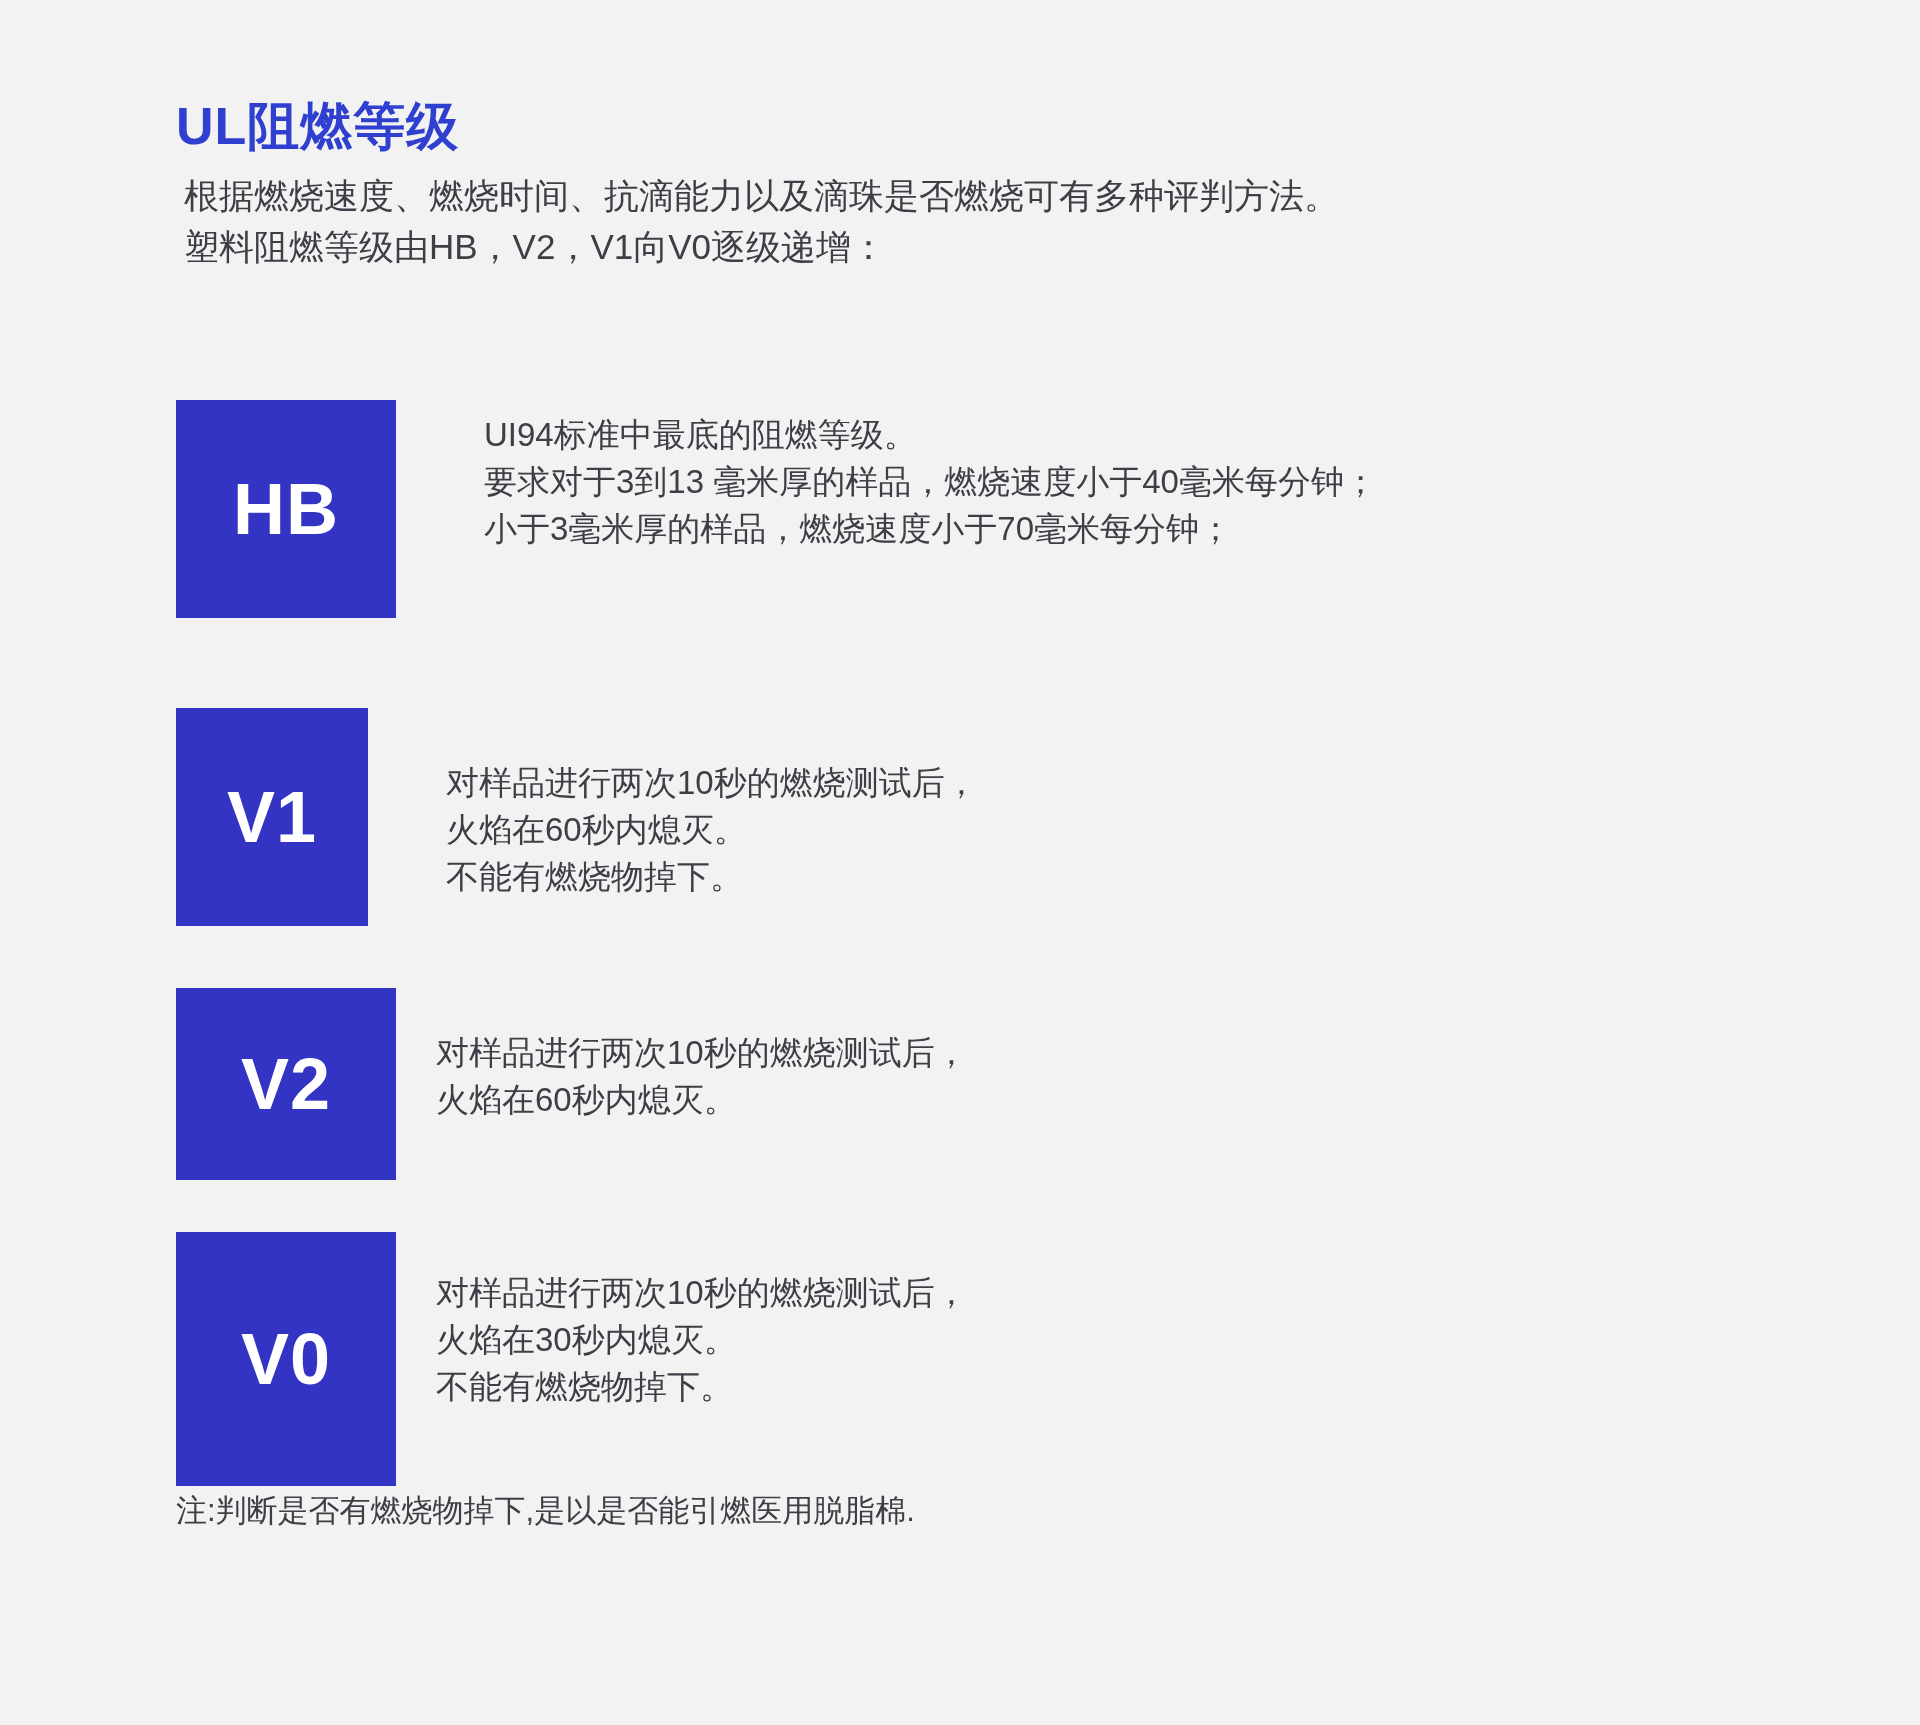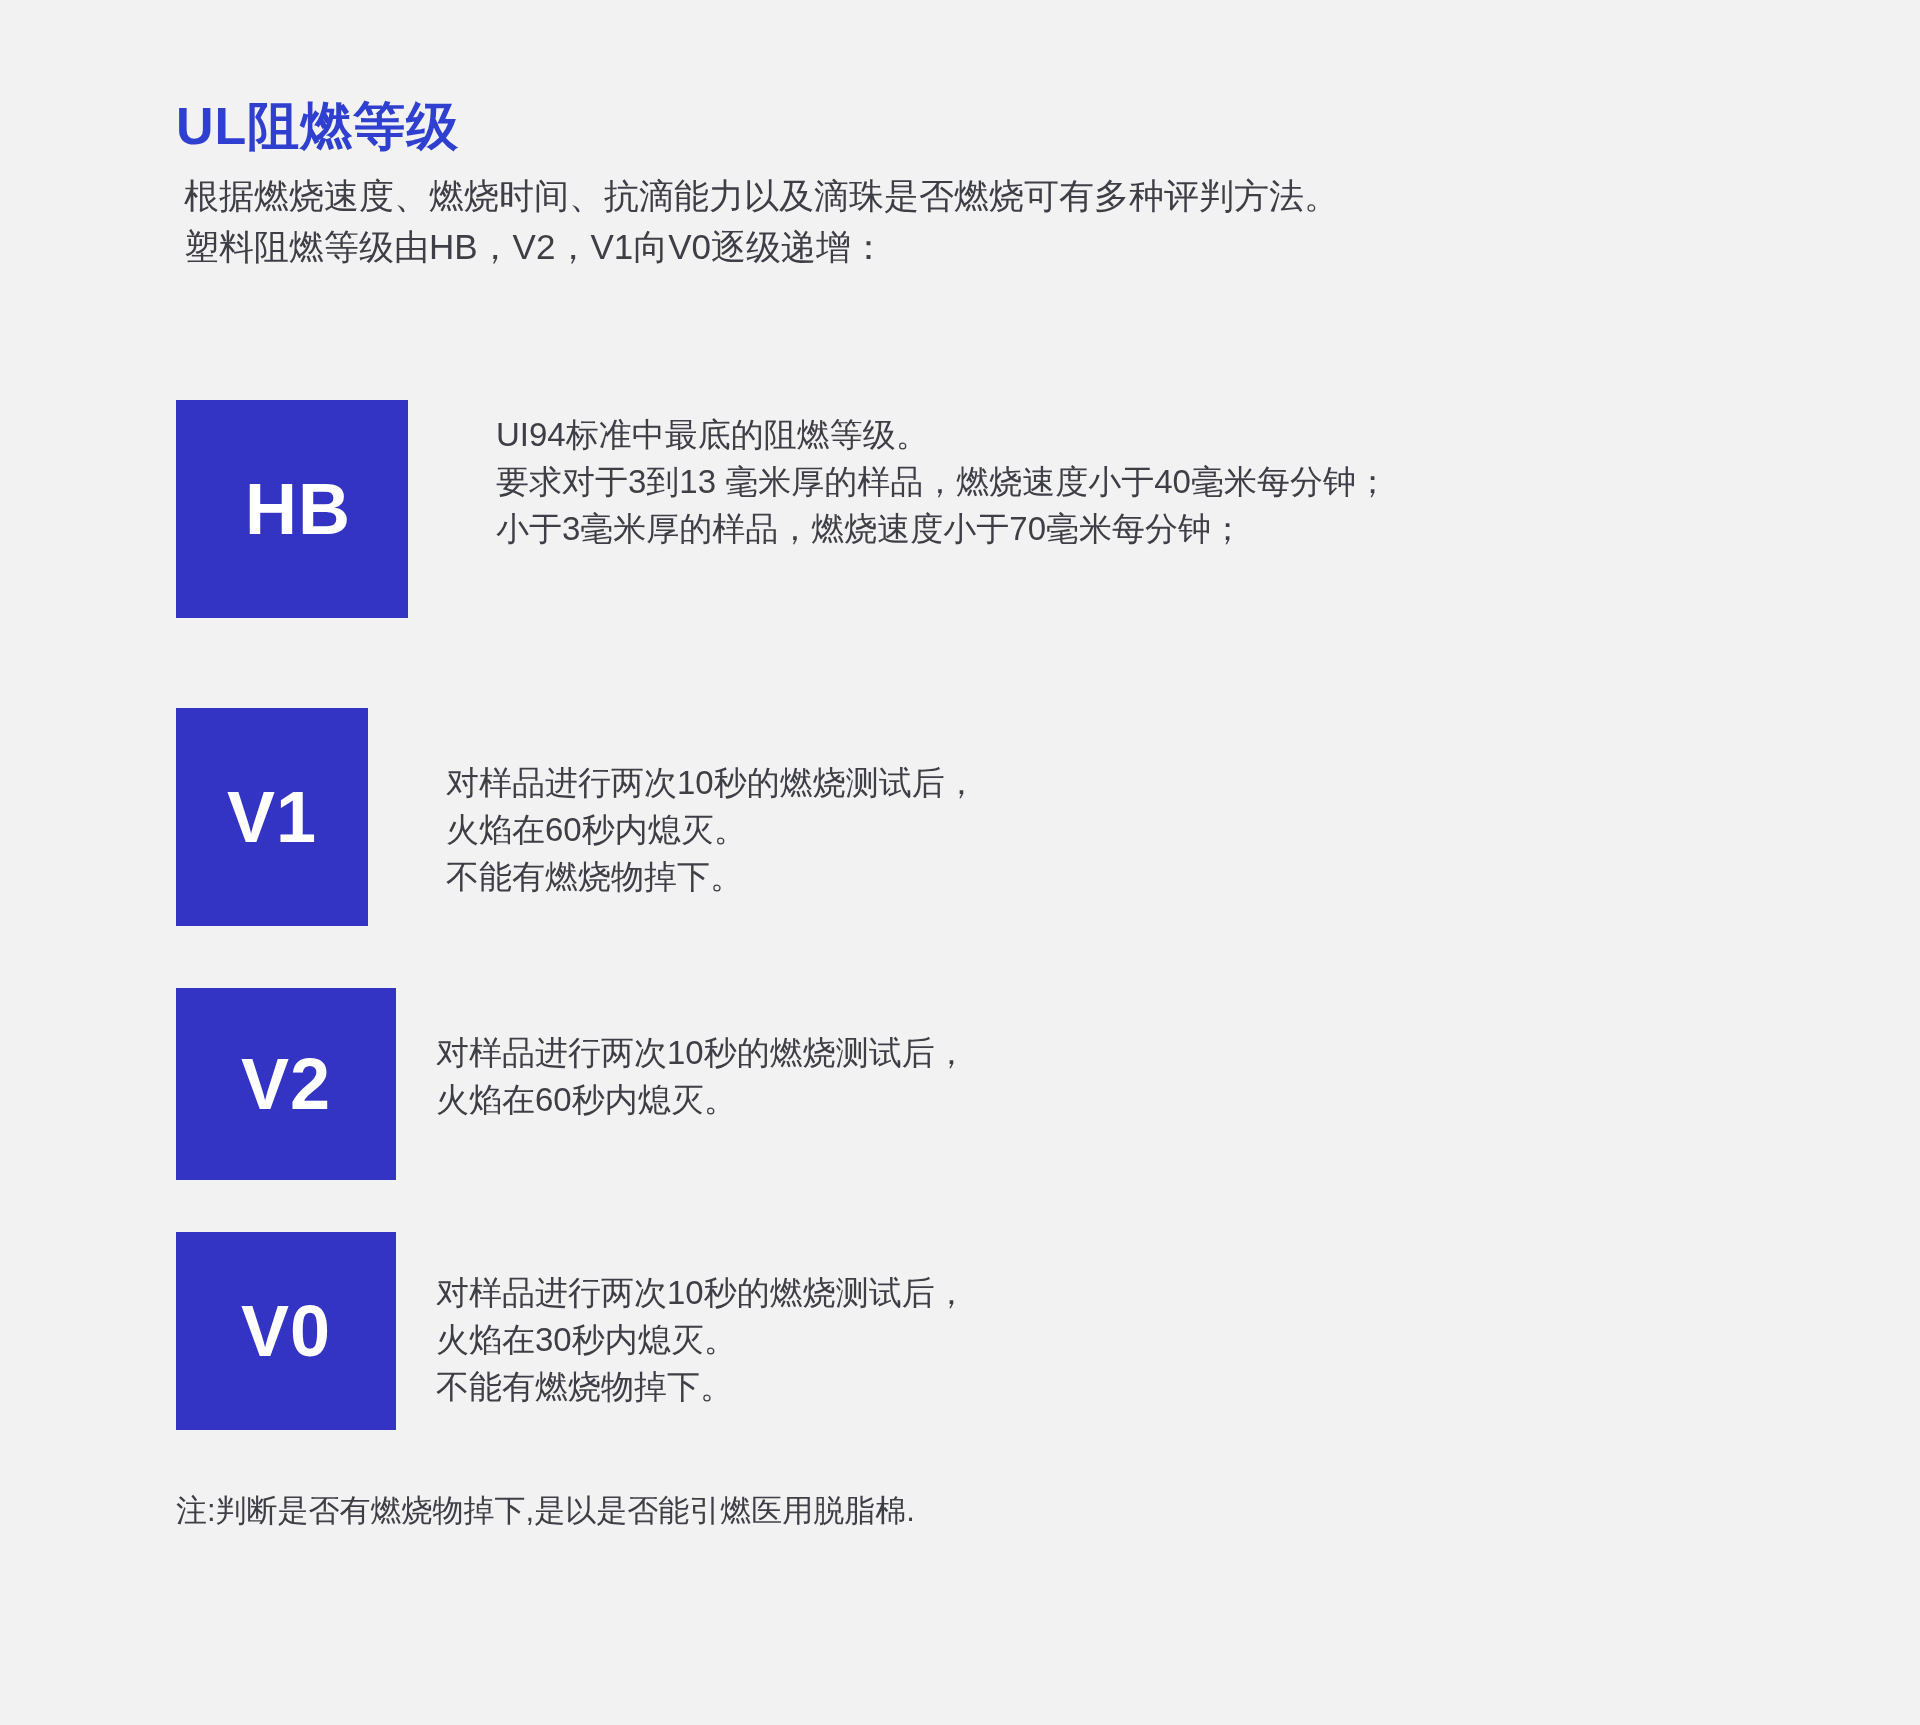--- a/index.html
+++ b/index.html
@@ -64,33 +64,32 @@
     font-weight: bold;
     display: flex;
     align-items: center;
     justify-content: center;
     flex: 0 0 auto;
     letter-spacing: 1px;
   }
   .badge-hb {
     width: 220px;
     height: 218px;
-    padding-left: 12px;
   }
   .badge-v1 {
     width: 192px;
     height: 218px;
   }
   .badge-v2 {
     width: 220px;
     height: 192px;
   }
   .badge-v0 {
     width: 220px;
-    height: 198px;
+    height: 254px;
     text-align: center;
   }
   .desc {
     font-size: 33px;
     line-height: 1.42;
     color: #3e3e46;
     flex: 1 1 auto;
   }
   .desc div {
     white-space: nowrap;

